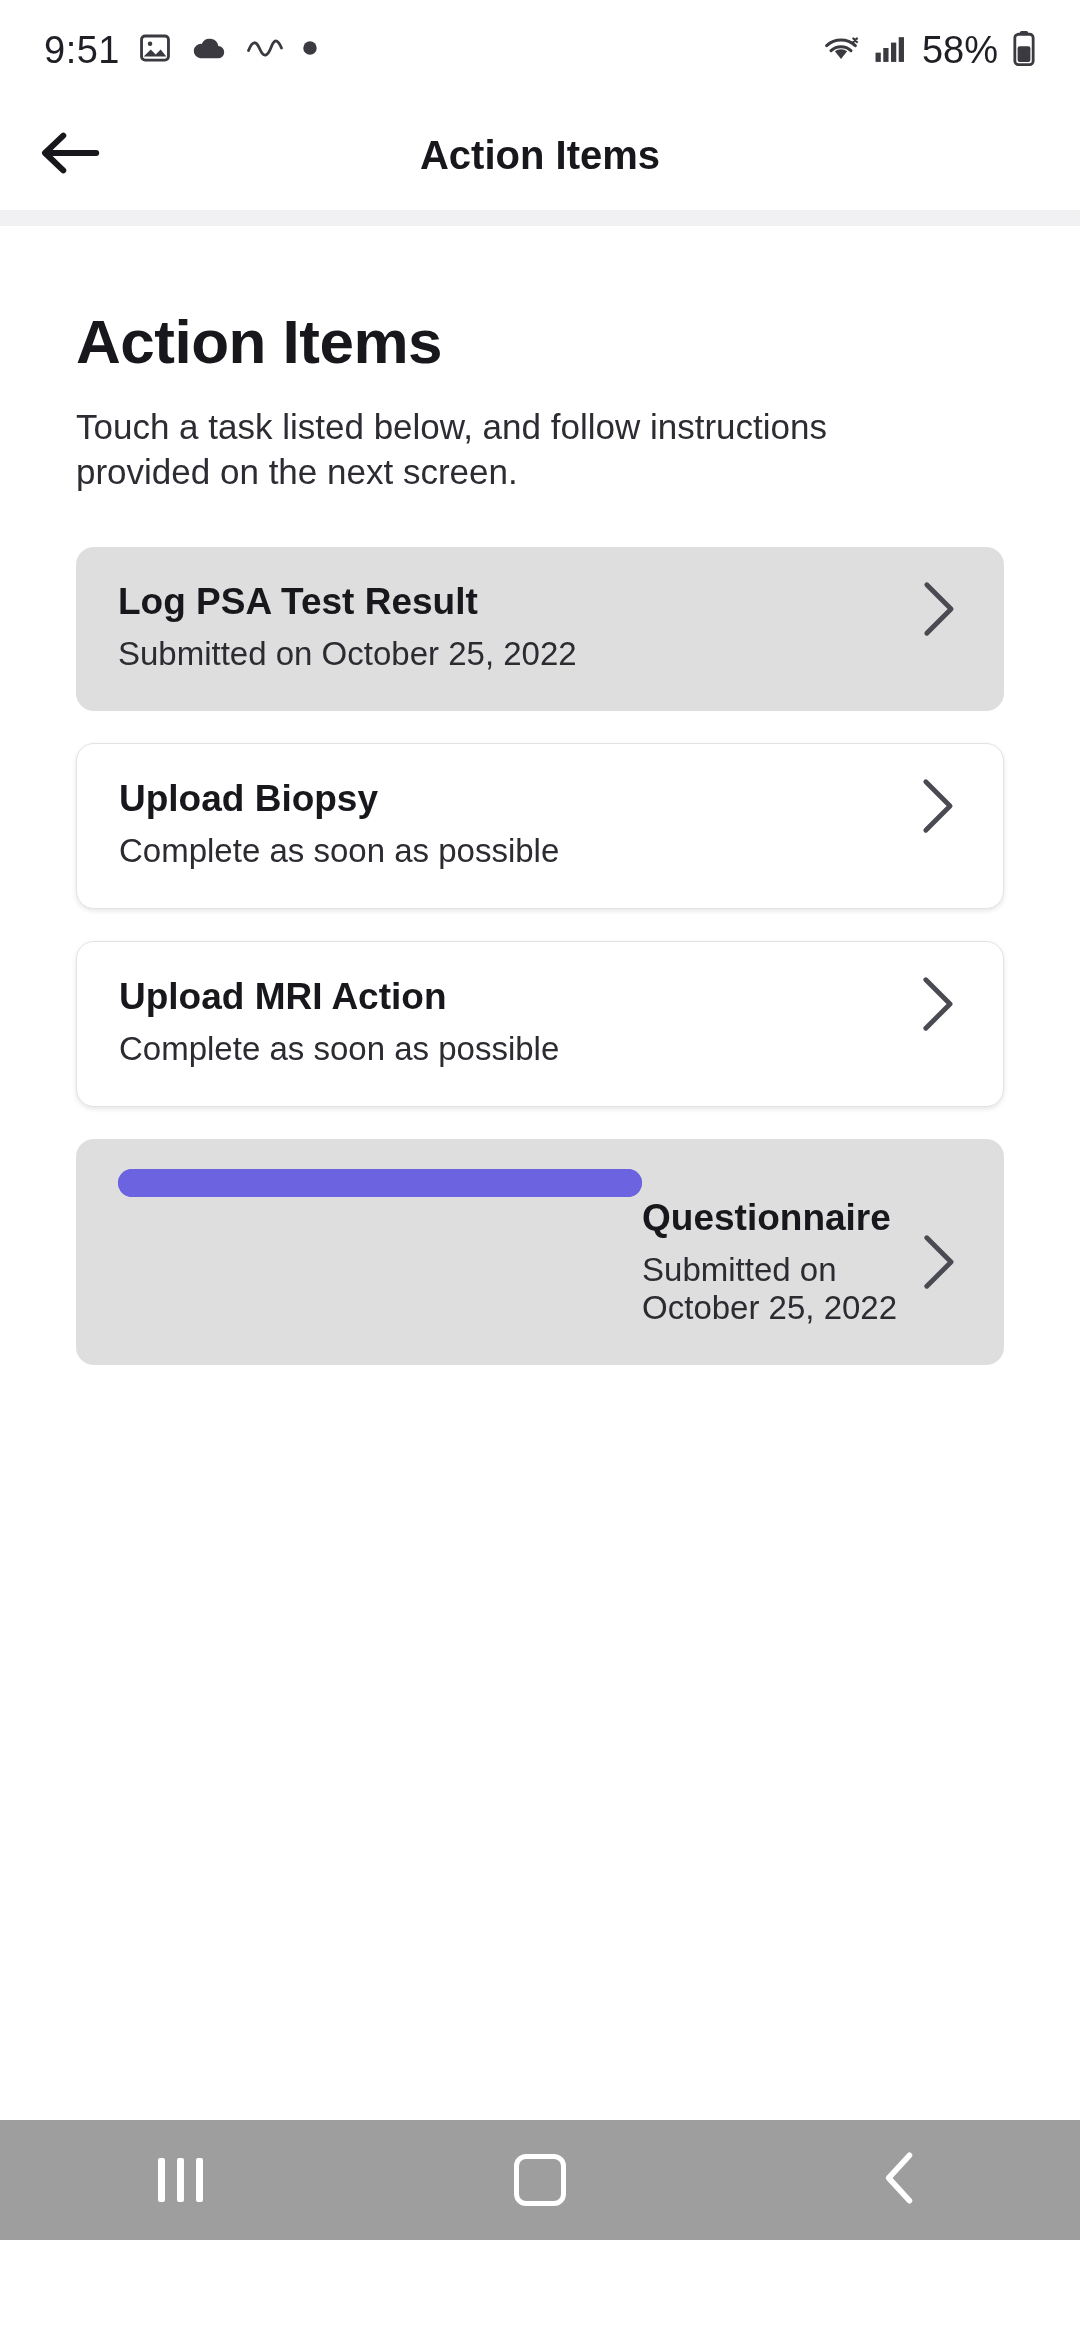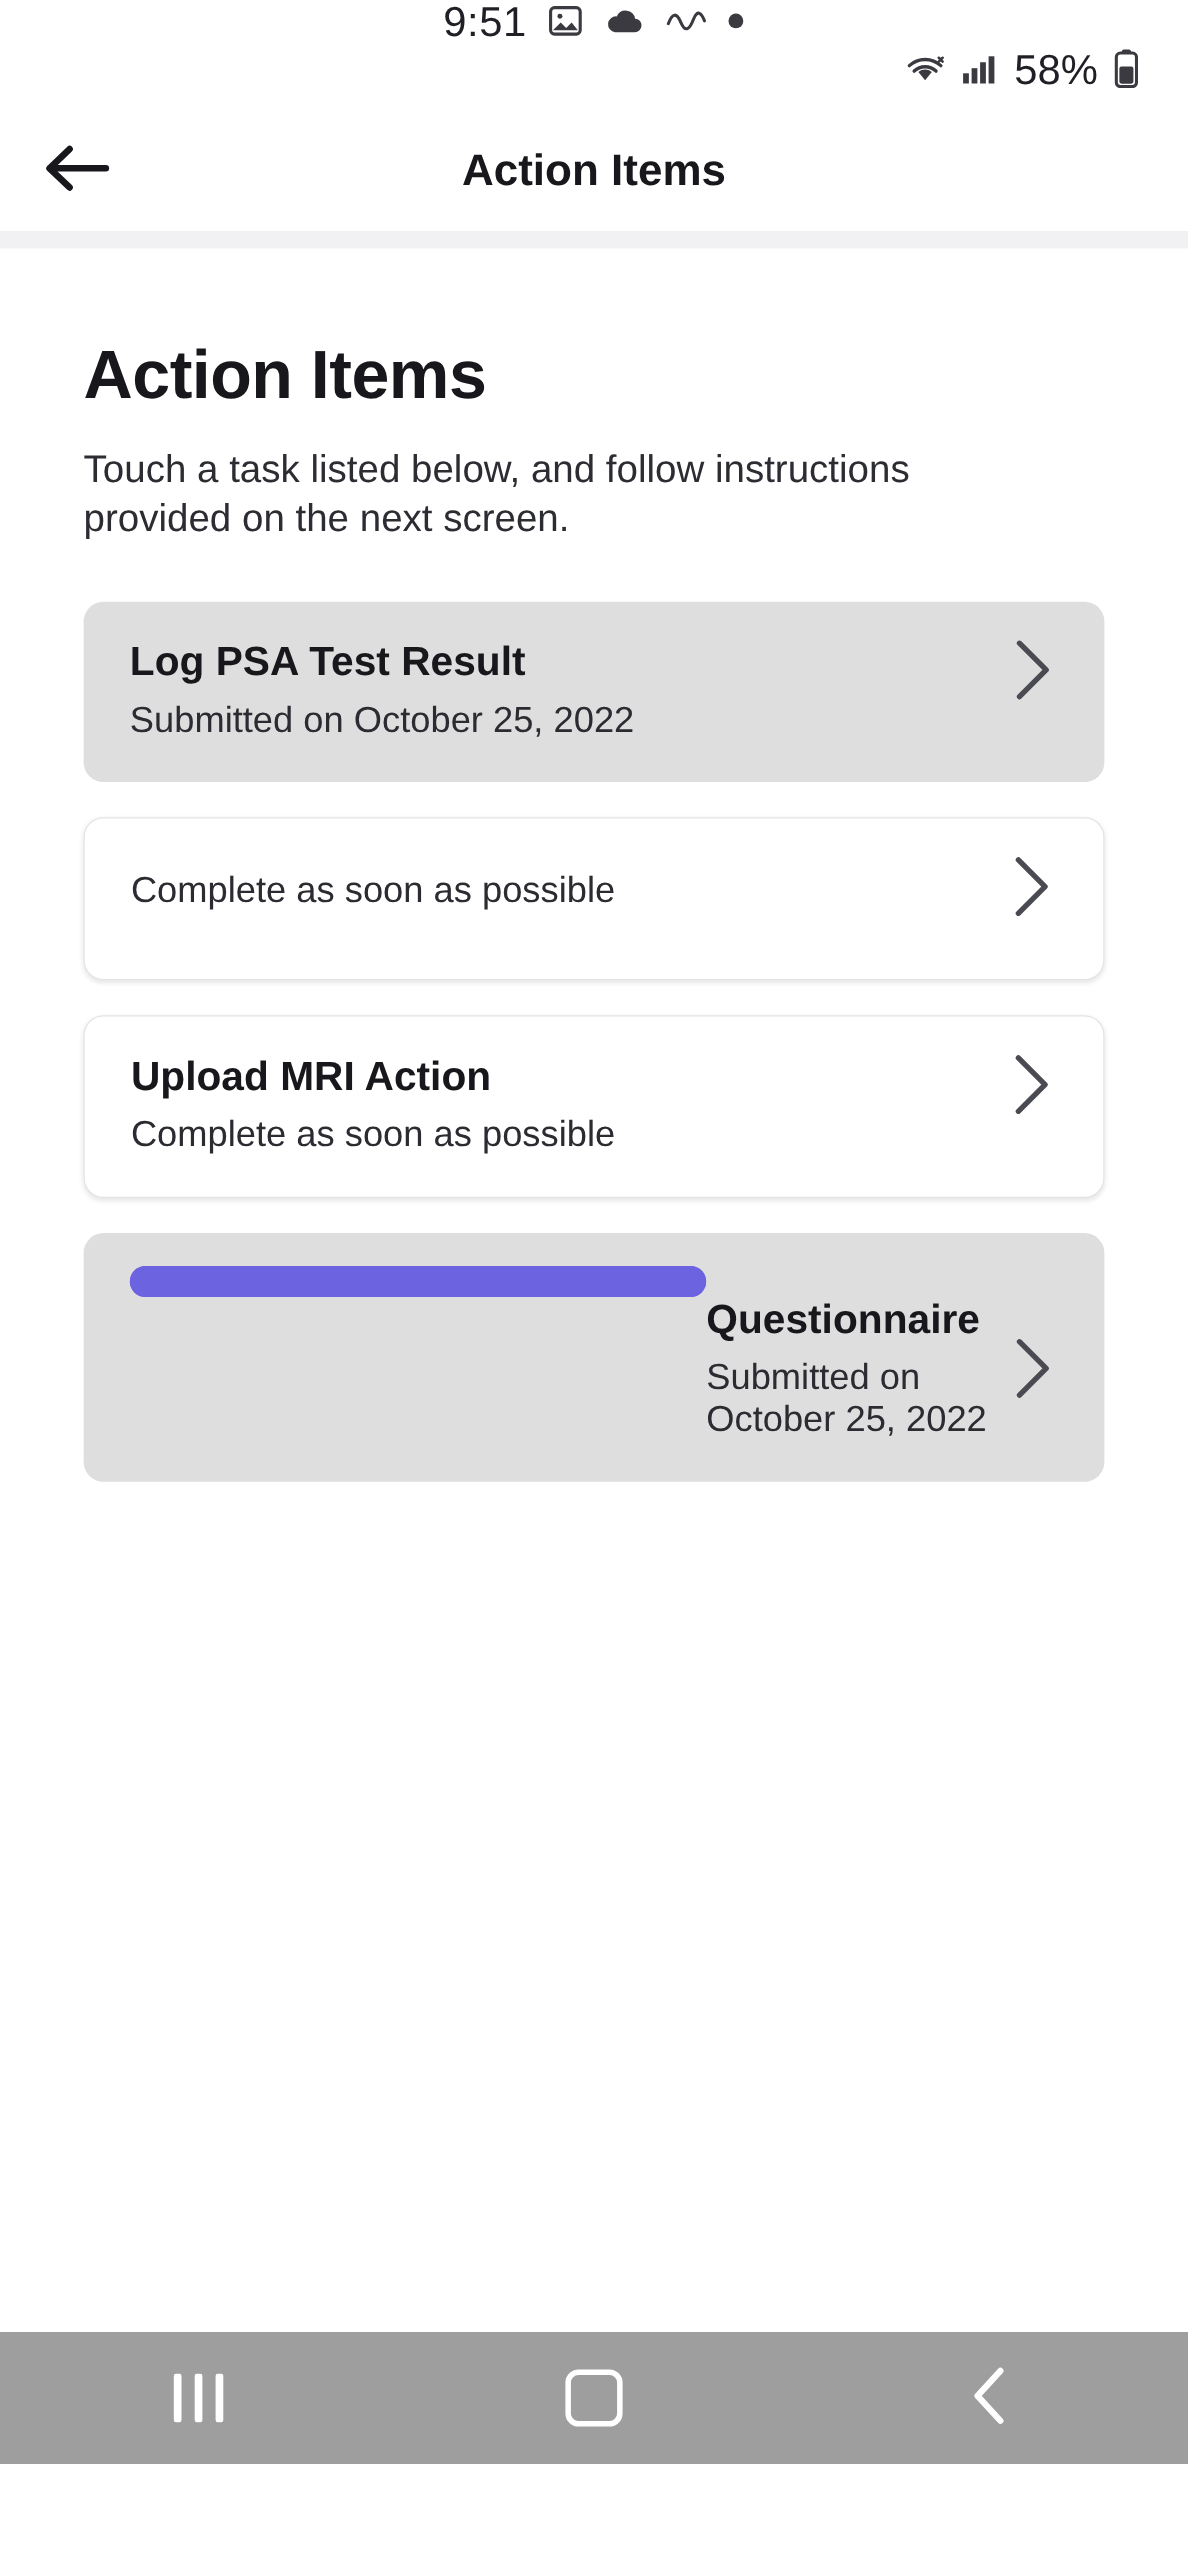--- a/index.html
+++ b/index.html
@@ -7,24 +7,23 @@
     width:1080px; height:2340px;
     background:#ffffff;
     font-family:"Liberation Sans", sans-serif;
     color:#1f1f26;
     overflow:hidden;
   }
 
   
   .statusbar{
     height:100px;
-    display:flex; align-items:center;
+    display:flex; 
     padding:0 44px;
     background:#ffffff;
-    flex-direction:column;
   }
   .sb-left{ display:flex; align-items:center; gap:18px; }
   .sb-time{ font-size:38px; font-weight:500; letter-spacing:0.5px; color:#1f1f26; }
   .sb-right{ margin-left:auto; display:flex; align-items:center; gap:14px; }
   .sb-batt-text{ font-size:38px; font-weight:500; color:#1f1f26; }
   .icon-sm{ display:inline-block; }
 
   
   .appbar{
     height:110px;
@@ -221,20 +220,21 @@
       </div>
       <div class="chev">
         <svg width="34" height="56" viewBox="0 0 18 30">
             <path d="M3 2l13 13L3 28" fill="none" stroke="#4a4a52" stroke-width="2.6" stroke-linecap="round" stroke-linejoin="round"></path>
           </svg>
       </div>
     </div>
 
     <div class="card todo">
       <div class="card-body">
+        <div class="card-title">Upload Biopsy</div>
         <div class="card-sub">Complete as soon as possible</div>
       </div>
       <div class="chev">
         <svg width="34" height="56" viewBox="0 0 18 30">
             <path d="M3 2l13 13L3 28" fill="none" stroke="#4a4a52" stroke-width="2.6" stroke-linecap="round" stroke-linejoin="round"></path>
           </svg>
       </div>
     </div>
 
     <div class="card todo">

